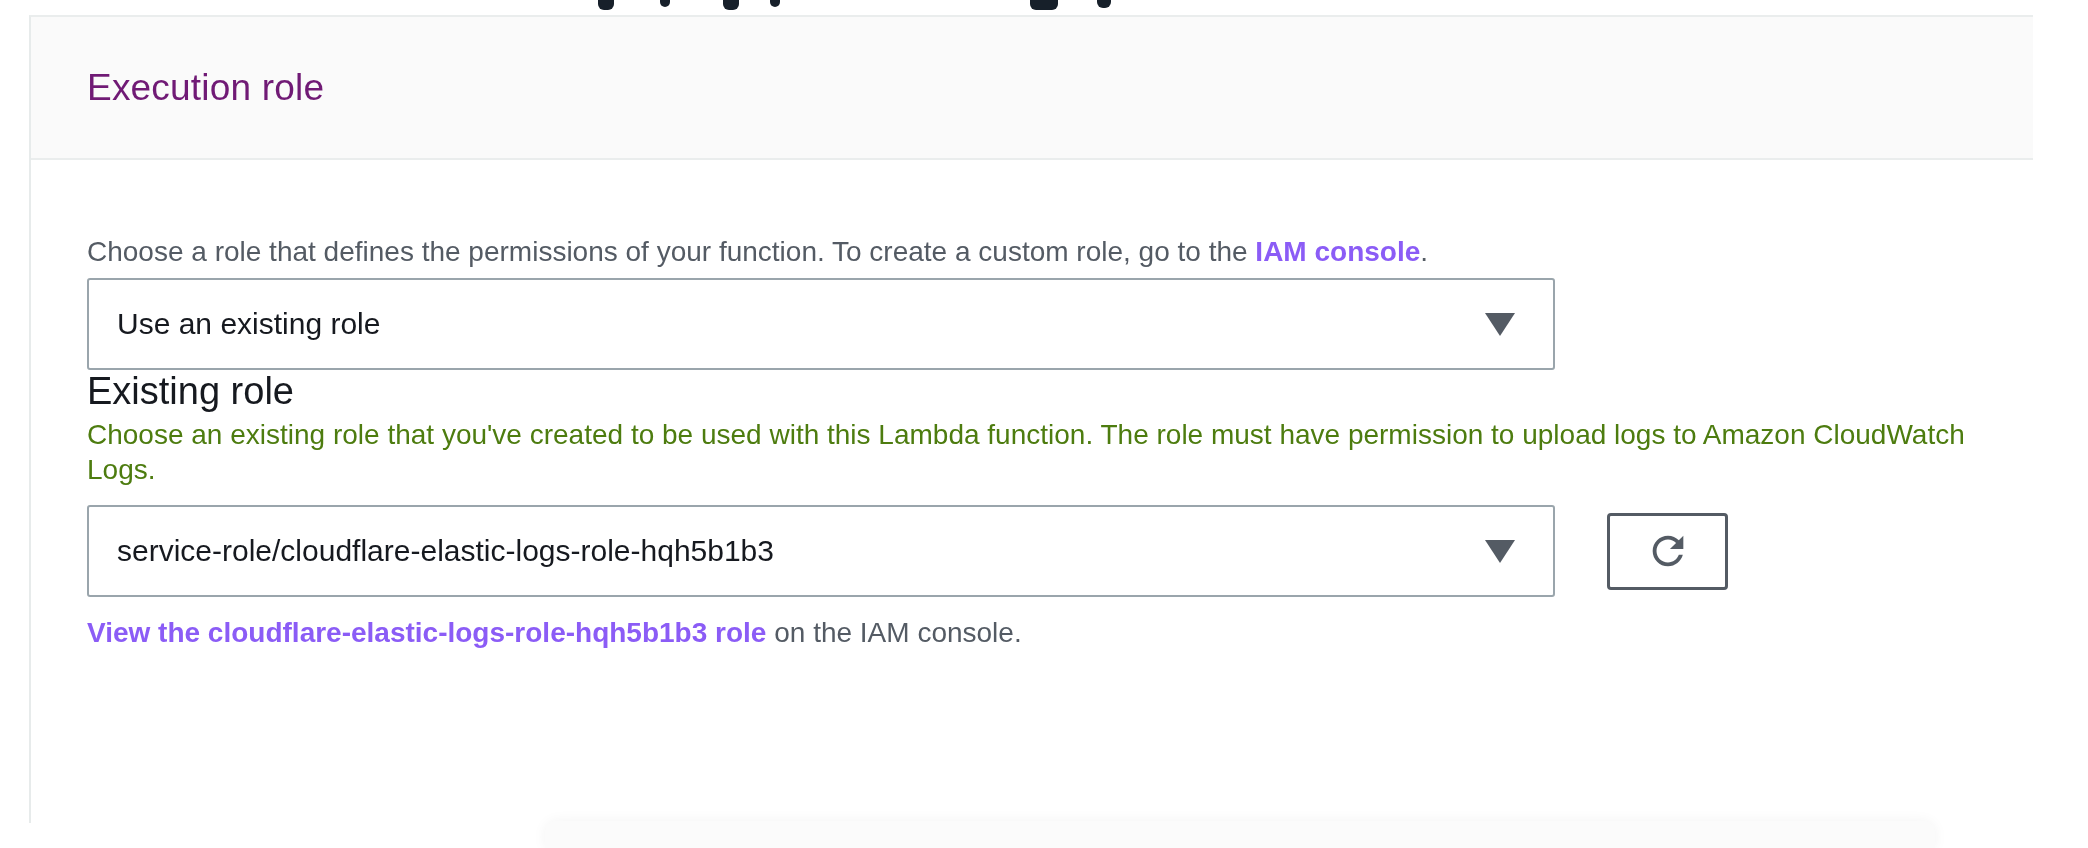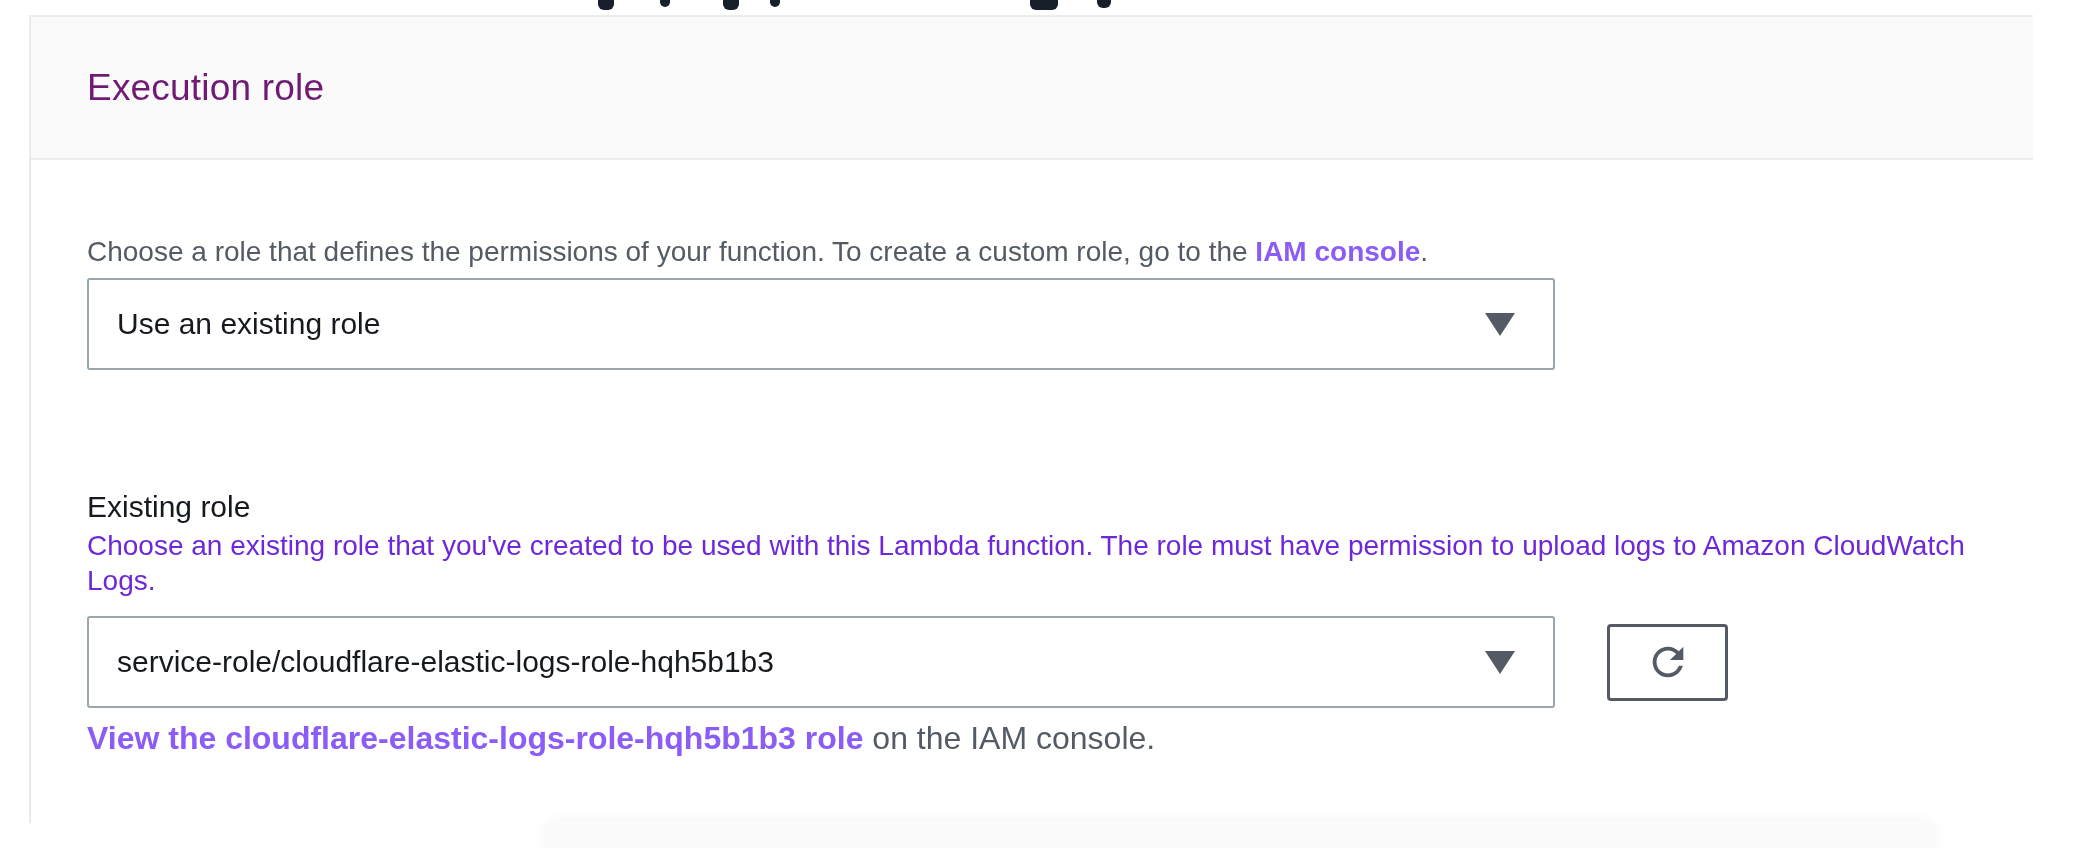--- a/index.html
+++ b/index.html
@@ -82,29 +82,28 @@
   .caret-down {
     width: 0;
     height: 0;
     border-left: 15px solid transparent;
     border-right: 15px solid transparent;
     border-top: 23px solid #545b64;
     flex: 0 0 auto;
   }
 
   .field-label {
-    margin-top: 120px;
-    font-size: 30px;
+    font-size: 38px;
     color: #16191f;
   }
   .field-help {
     margin-top: 4px;
     font-size: 28px;
     line-height: 35px;
-    color: #6d28d9;
+    color: #4d7c0f;
     max-width: 1900px;
   }
 
   .select-row {
     margin-top: 18px;
     display: flex;
     align-items: center;
     gap: 52px;
   }
   .select-row .select-box { margin-top: 0; }
@@ -115,22 +114,22 @@
     background: #ffffff;
     border: 3px solid #545b64;
     border-radius: 4px;
     display: flex;
     align-items: center;
     justify-content: center;
     cursor: pointer;
   }
 
   .link-line {
-    margin-top: 12px;
-    font-size: 32px;
+    margin-top: 20px;
+    font-size: 28px;
     color: #545b64;
   }
   .link-line .inline-link { font-weight: 700; }
 
   
   .next-card-hint {
     position: absolute;
     left: 545px;
     top: 821px;
     width: 1390px;

